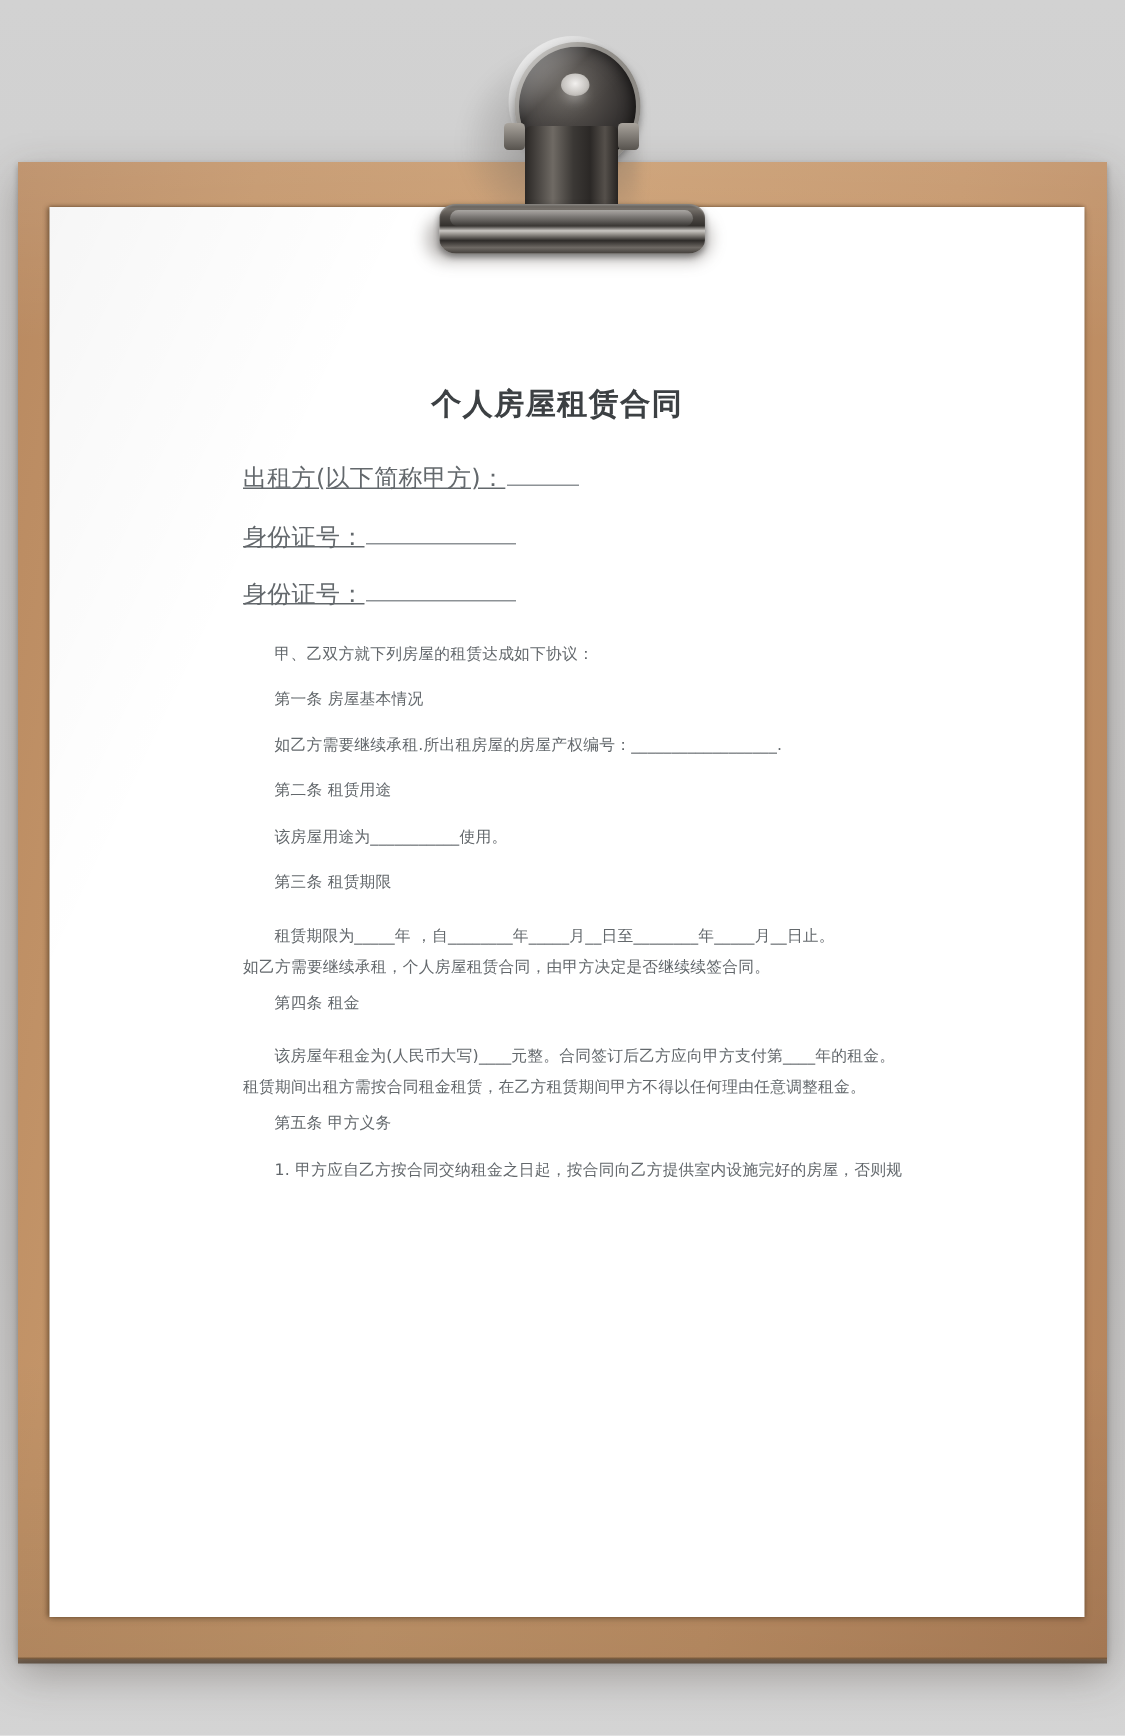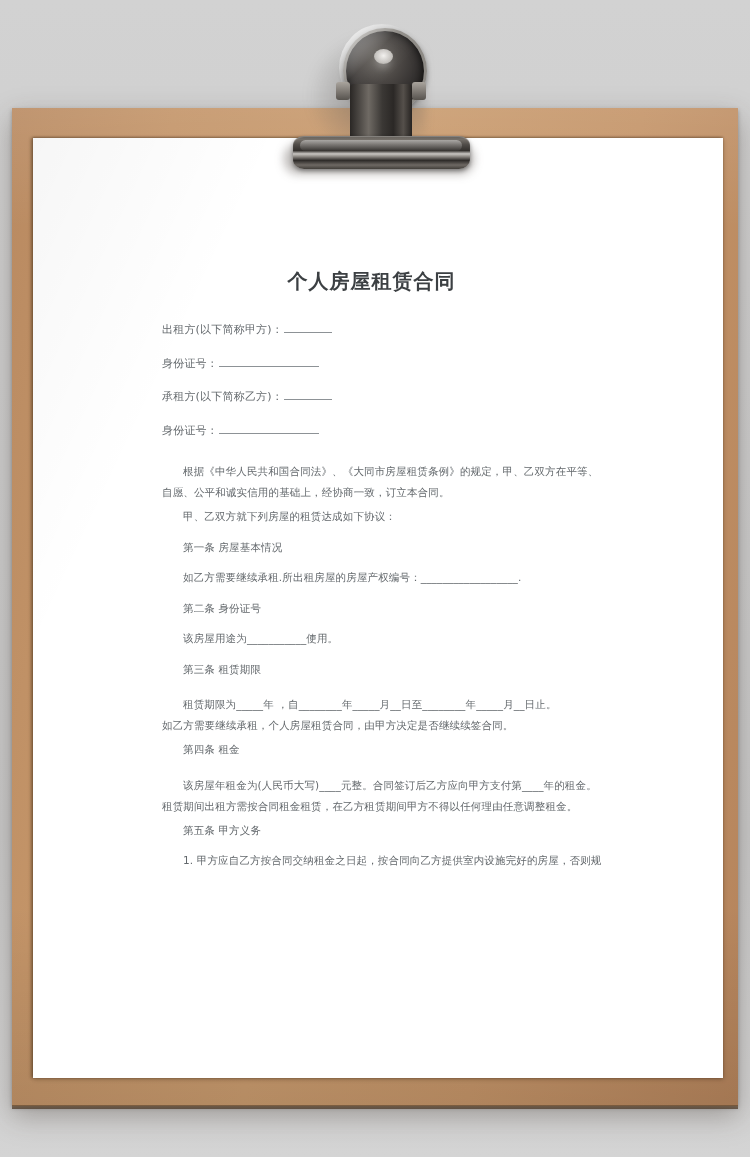--- a/index.html
+++ b/index.html
@@ -61,39 +61,40 @@
     position: absolute;
     inset: 0;
     background: linear-gradient(115deg, rgba(0,0,0,0.035) 0%, rgba(255,255,255,0) 22%);
     pointer-events: none;
   }
 
   
   .doc {
     position: absolute;
     left: 129px;   
-    top: 130px;
+    top: 118px;
     width: 455px;
     color: #555a5e;
   }
   .doc-title {
     text-align: center;
     font-size: 20px;
     font-weight: bold;
     color: #3c4043;
     letter-spacing: 1px;
     margin: 0 0 26px 0;
     padding-right: 36px;
   }
   .field-line {
-    font-size: 11px;
+    font-size: 16px;
     color: #63686c;
     margin-bottom: 17.5px;
     white-space: nowrap;
     letter-spacing: .2px;
+    text-decoration: underline;
   }
   .blank {
     display: inline-block;
     border-bottom: 1px solid #8d9296;
     vertical-align: baseline;
     height: 11px;
     margin: 0 1px;
   }
   .b-short  { width: 48px; }
   .b-med    { width: 100px; }
@@ -242,42 +243,36 @@
     <div class="doc-title">个人房屋租赁合同</div>
 
     <div class="field-line">
       <span>出租方(以下简称甲方)：</span><span class="blank b-short"></span>
     </div>
 
     <div class="field-line">
       <span>身份证号：</span><span class="blank b-med"></span>
     </div>
 
-    <div class="field-line">
-      <span>承租方(以下简称乙方)：</span><span class="blank b-short"></span>
-    </div>
 
     <div class="field-line">
       <span>身份证号：</span><span class="blank b-med"></span>
     </div>
 
     <div style="height:6px"></div>
 
-    <p class="p indent wrap">
-      <span class="run">根据《中华人民共和国合同法》、《大同市房屋租赁条例》的规定，甲、乙双方在平等、</span><span class="run">自愿、公平和诚实信用的基础上，经协商一致，订立本合同。</span>
-    </p>
 
     <p class="p indent">甲、乙双方就下列房屋的租赁达成如下协议：</p>
 
     <p class="p indent">第一条  房屋基本情况</p>
 
 
     <p class="p indent">如乙方需要继续承租.所出租房屋的房屋产权编号：__________________.</p>
 
-    <p class="p indent">第二条  身份证号</p>
+    <p class="p indent">第二条  租赁用途</p>
 
     <p class="p indent">该房屋用途为___________使用。</p>
 
     <p class="p indent">第三条  租赁期限</p>
 
     <p class="p indent wrap">
       <span class="run">租赁期限为_____年 ，自________年_____月__日至________年_____月__日止。</span><span class="run">如乙方需要继续承租，个人房屋租赁合同，由甲方决定是否继续续签合同。</span>
     </p>
 
     <p class="p indent">第四条  租金</p>

